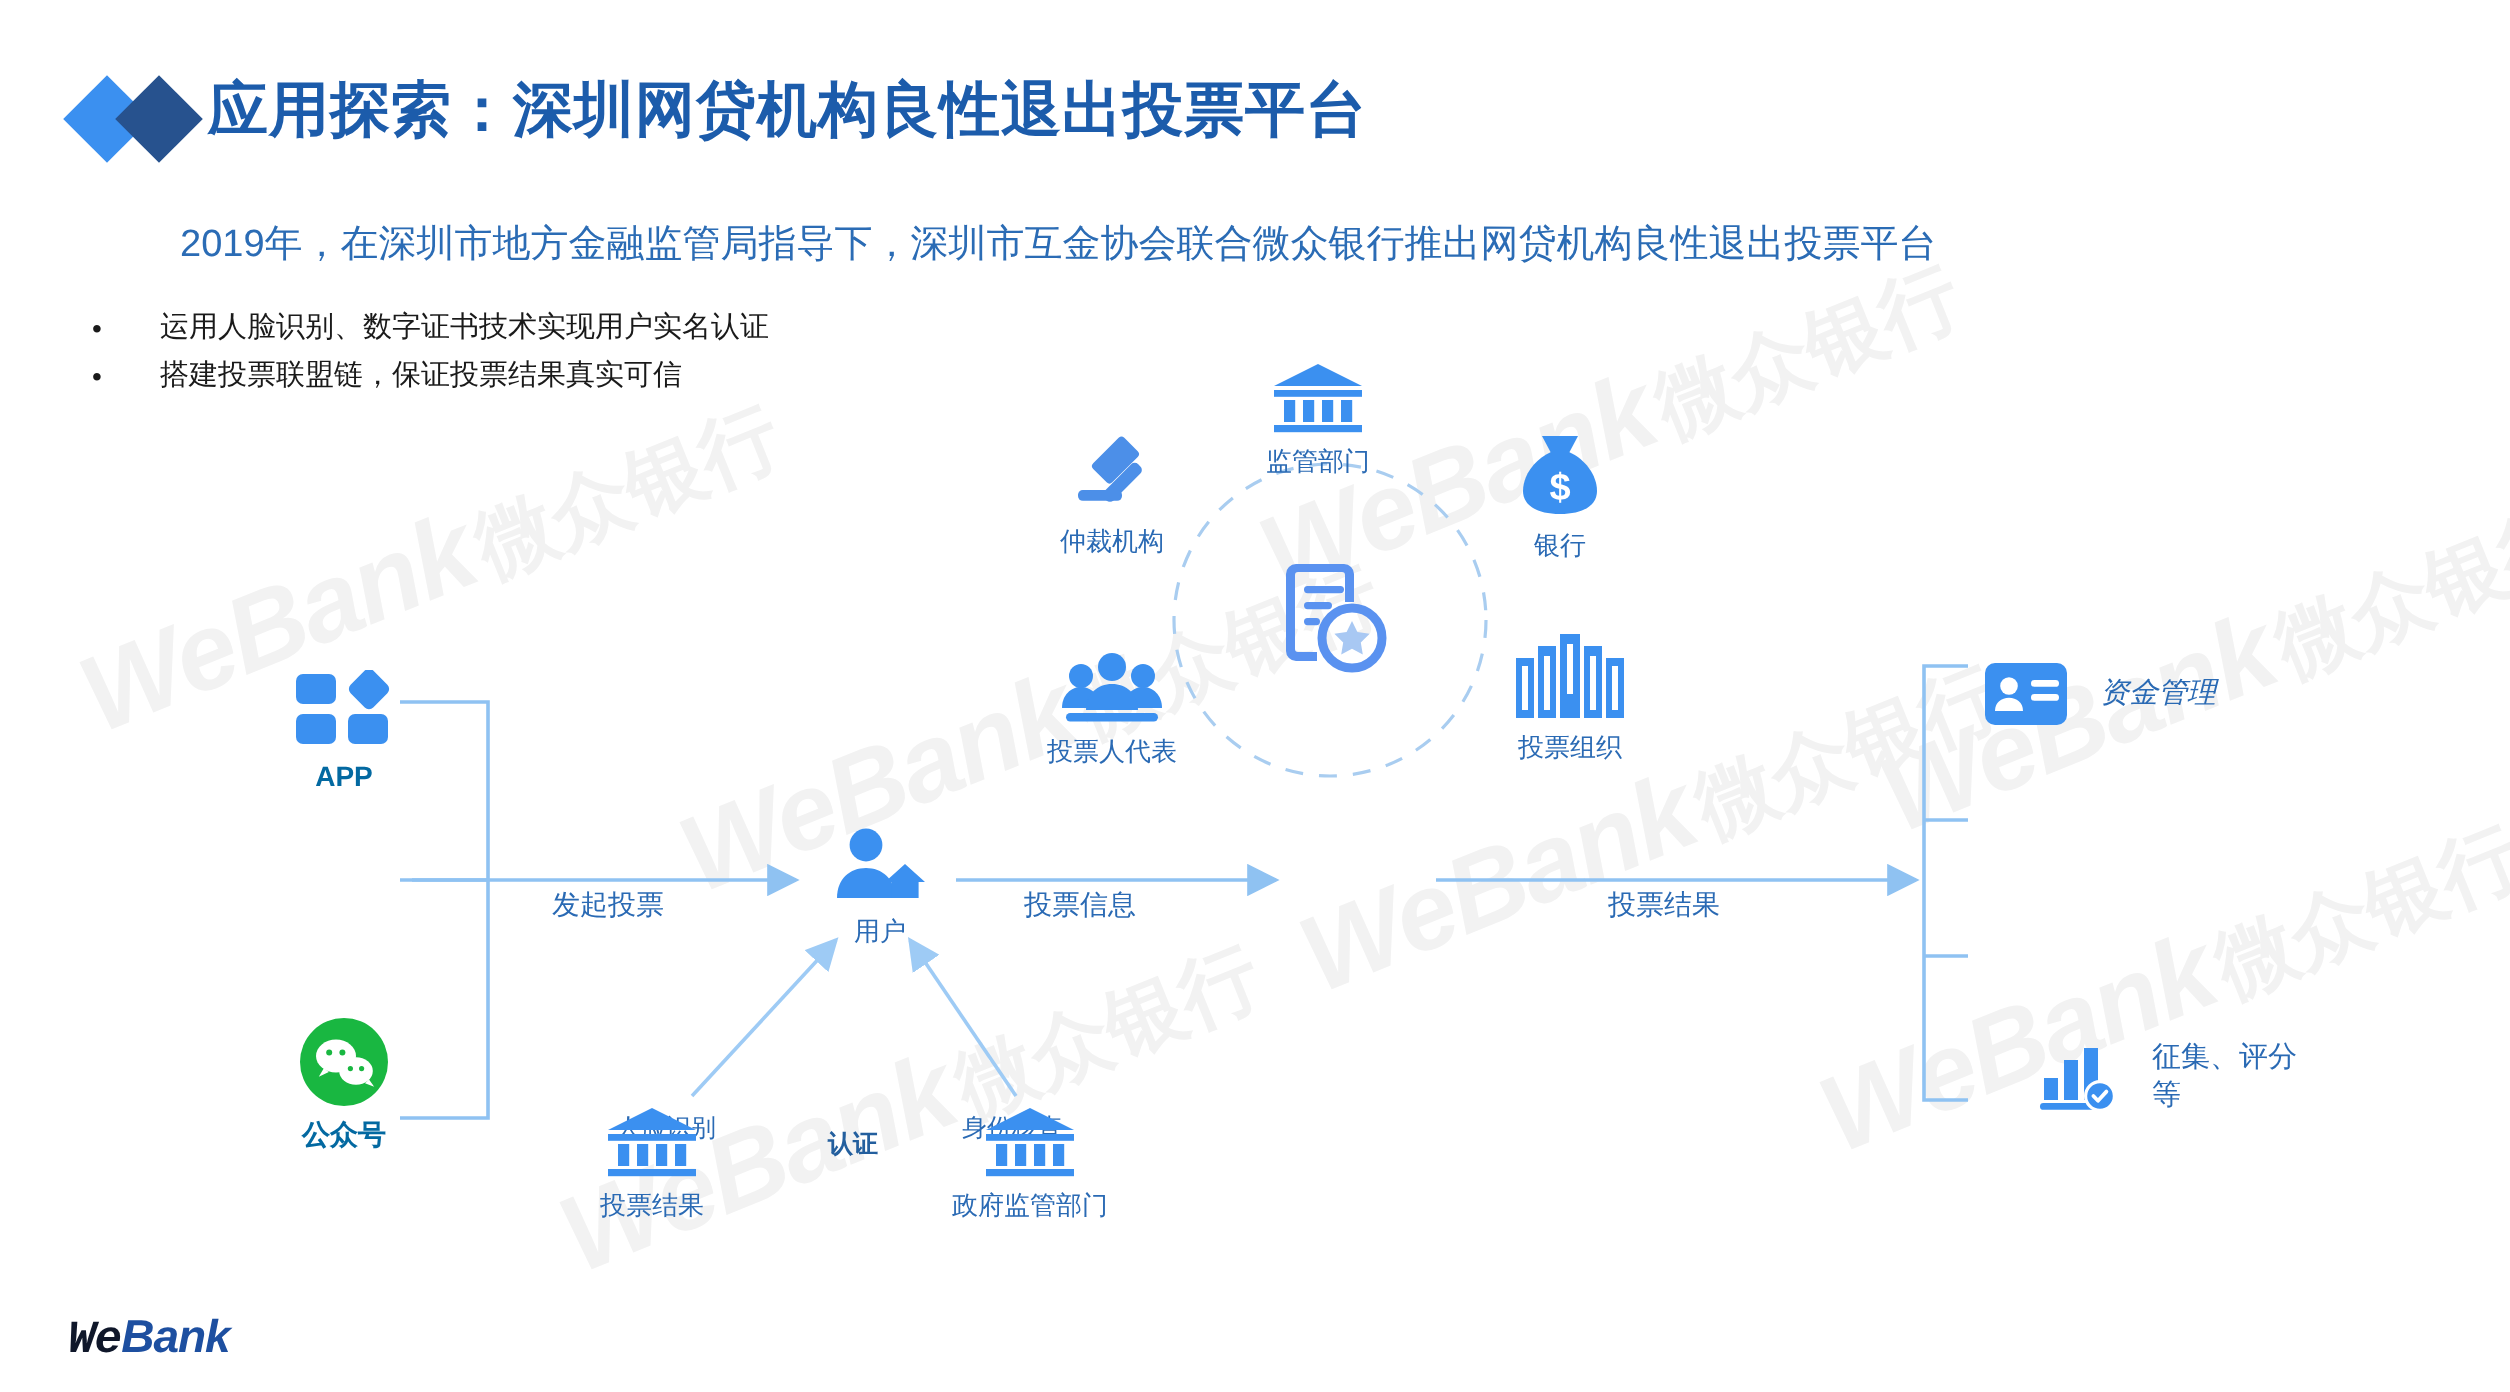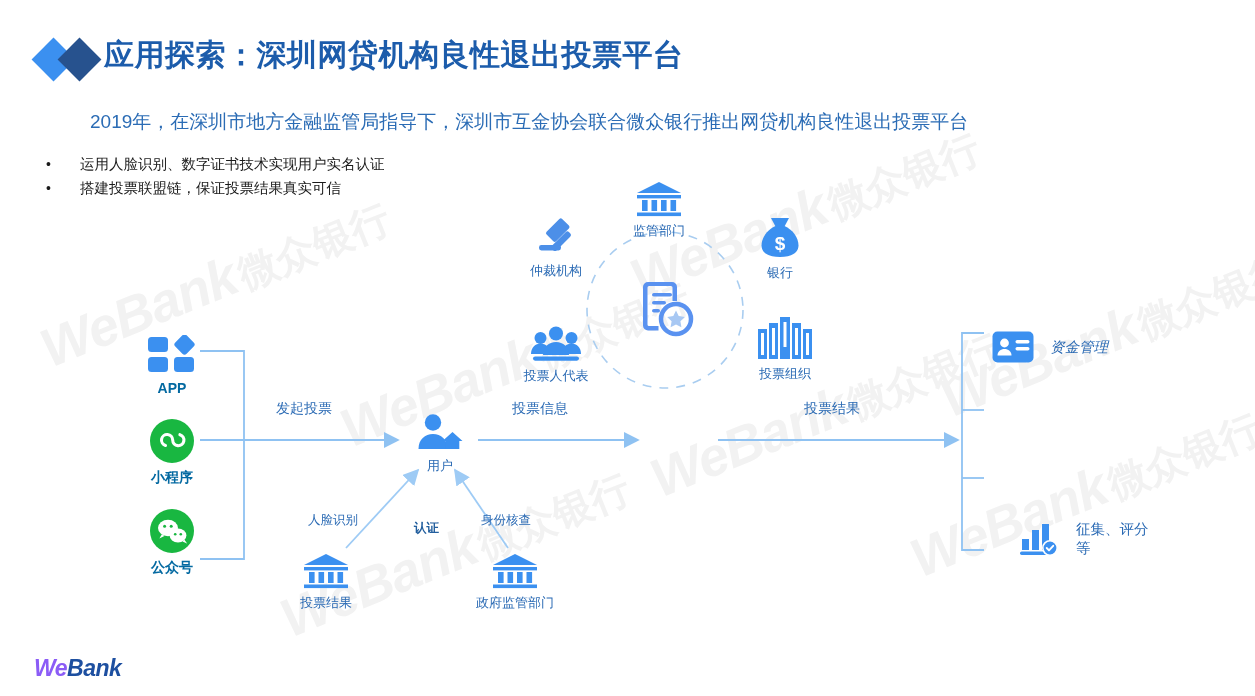--- a/index.html
+++ b/index.html
@@ -45,35 +45,35 @@
 
   
   .node{position:absolute;text-align:center;}
   .node .lbl{
     font-size:13px;color:#2a6ab4;margin-top:5px;white-space:nowrap;line-height:16px;
   }
   .node .lbl.strong{font-weight:bold;color:#0369a1;font-size:14px;}
   .ico{display:flex;align-items:center;justify-content:center;}
 
   .flowlbl{
-    position:absolute;font-size:14px;color:#2a6ab4;white-space:nowrap;
+    position:absolute;font-size:14px;color:#2a6ab4;white-space:nowrap;margin-top:44px;
   }
   .flowlbl.sm{font-size:12.5px;}
   .flowlbl.bold{font-weight:bold;font-size:12.5px;color:#235f9e;}
 
   svg.lines{position:absolute;left:0;top:0;width:1255px;height:696px;pointer-events:none;}
 
   
   .rnode{position:absolute;display:flex;align-items:center;}
   .rnode .ricon{width:42px;height:42px;display:flex;align-items:center;justify-content:center;}
   .rnode .rlbl{margin-left:16px;font-size:14.5px;color:#2a6ab4;line-height:19px;}
 
   
   .logo{position:absolute;left:34px;top:655px;font-size:23px;font-weight:bold;font-style:italic;letter-spacing:-0.5px;}
-  .logo .we{color:#8b5cf6;}
+  .logo .we{color:#0f172a;font-family:Liberation Mono, monospace;}
   .logo .bank{color:#1d4fa0;}
 </style>
 </head>
 <body>
 
 <div id="slide">
 
   <div class="wm-layer">
     <div class="wm" style="left:30px;top:250px;">
       <span class="wm-en">WeBank</span><span class="wm-cn">微众银行</span>
@@ -152,29 +152,20 @@
       <svg width="54" height="40" viewBox="0 0 54 40">
         <rect x="3" y="2" width="20" height="15" rx="3.5" fill="#3b90f0"></rect>
         <rect x="31.5" y="1.5" width="16" height="16" rx="3" fill="#3b90f0" transform="rotate(45 39.5 9.5)"></rect>
         <rect x="3" y="22" width="20" height="15" rx="3.5" fill="#3b90f0"></rect>
         <rect x="29" y="22" width="20" height="15" rx="3.5" fill="#3b90f0"></rect>
       </svg>
     </div>
     <div class="lbl strong">APP</div>
   </div>
 
-  <div class="node" style="left:136px;top:418px;width:72px;">
-    <div class="ico" style="height:46px;">
-      <svg width="46" height="46" viewBox="0 0 46 46">
-        <circle cx="23" cy="23" r="22" fill="#19b741"></circle>
-        <path d="M16.5 27.5 a5.6 5.6 0 1 1 7.2 -5.4 a5.6 5.6 0 1 0 7.2 -5.4" fill="none" stroke="#ffffff" stroke-width="3.1" stroke-linecap="round"></path>
-      </svg>
-    </div>
-    <div class="lbl strong">小程序</div>
-  </div>
 
   <div class="node" style="left:136px;top:508px;width:72px;">
     <div class="ico" style="height:46px;">
       <svg width="46" height="46" viewBox="0 0 46 46">
         <circle cx="23" cy="23" r="22" fill="#19b741"></circle>
         <ellipse cx="19" cy="20" rx="10" ry="8.2" fill="#ffffff"></ellipse>
         <path d="M13 26 l-2.6 4.4 5-2.4 z" fill="#ffffff"></path>
         <circle cx="15.6" cy="18.2" r="1.5" fill="#19b741"></circle>
         <circle cx="22.2" cy="18.2" r="1.5" fill="#19b741"></circle>
         <ellipse cx="29" cy="27.5" rx="8.4" ry="6.9" fill="#ffffff"></ellipse>

